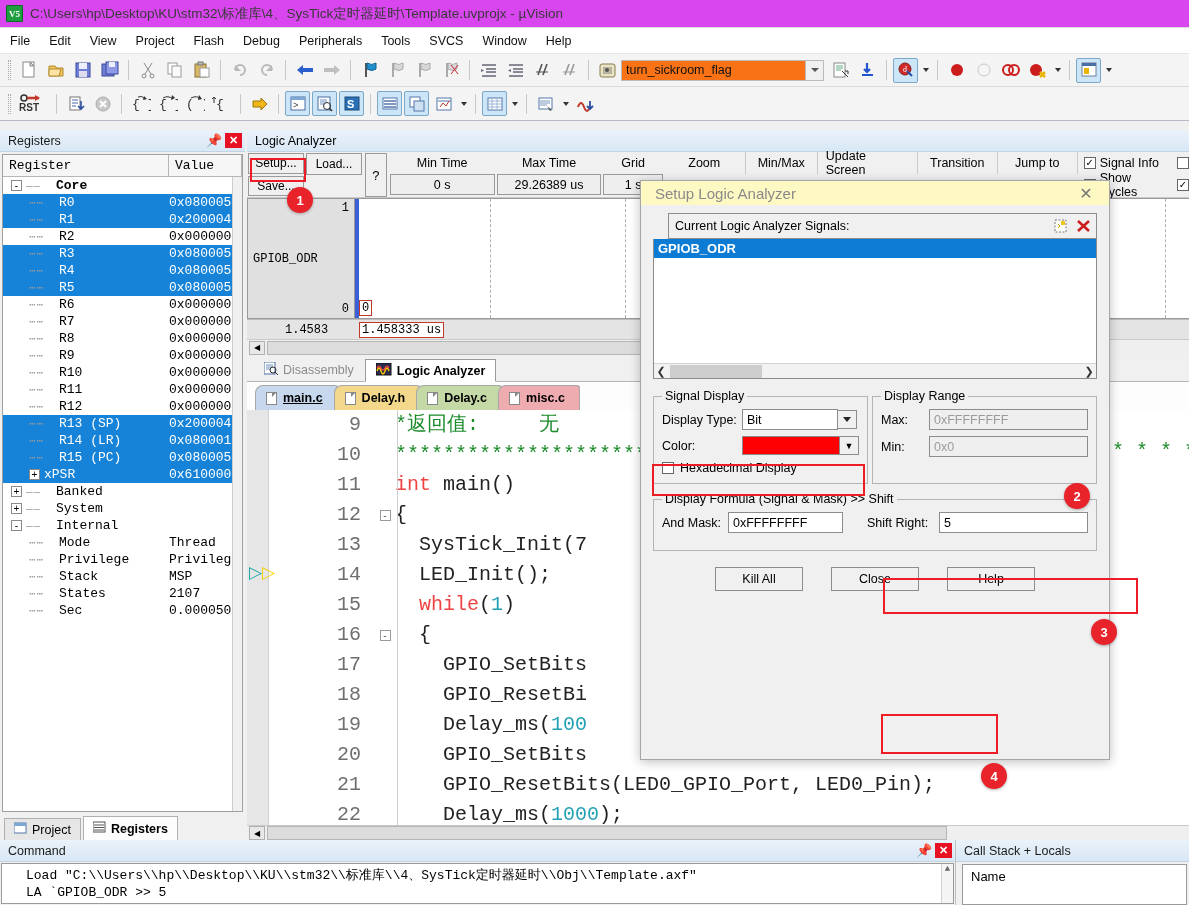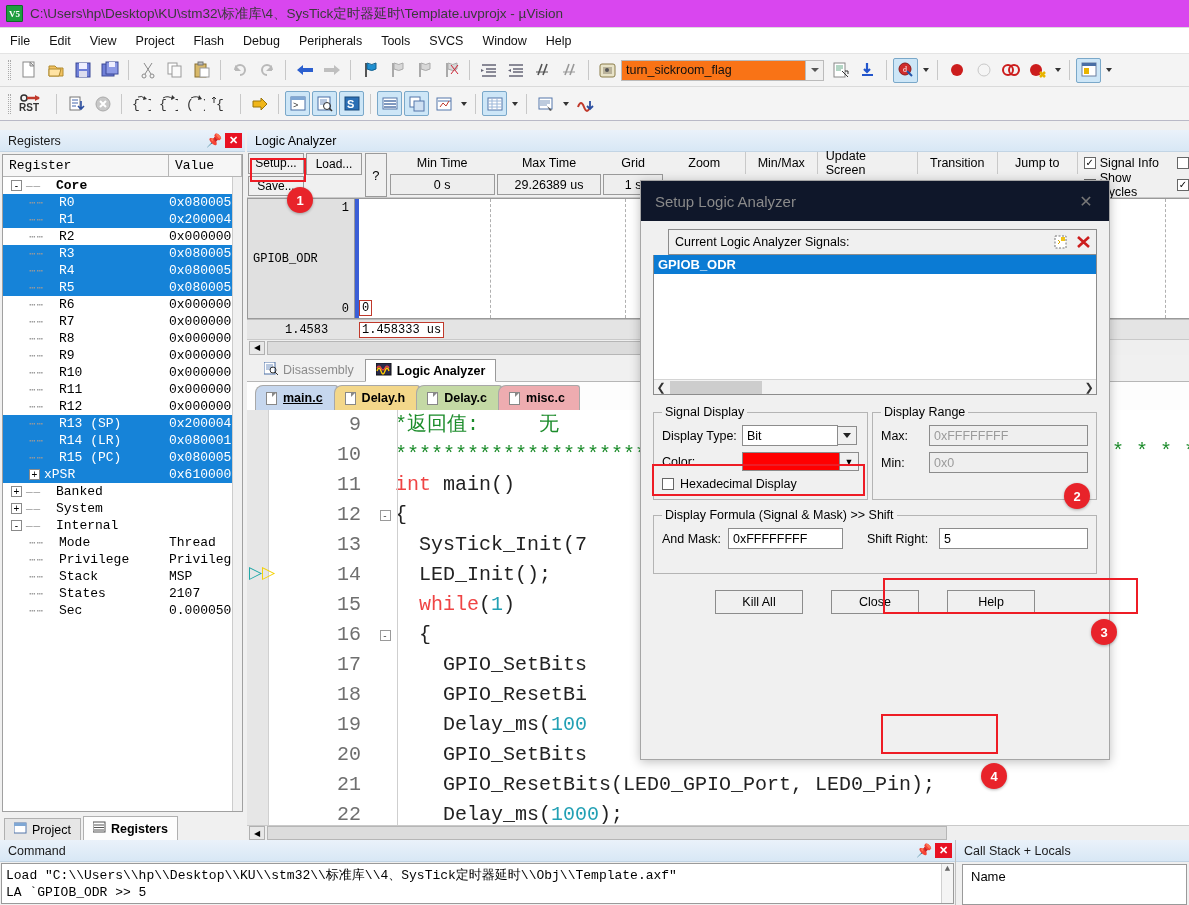--- a/index.html
+++ b/index.html
@@ -142,31 +142,31 @@
   .k-cyan{color:#22a0b4;}
   .k-plain{color:#222;}
   .vbar{position:absolute;left:128px;top:0;bottom:0;width:1px;background:#cfcfcf;}
   .code-hscroll{height:15px;background:#efefef;border-top:1px solid #c9c9c9;display:flex;align-items:center;}
 
   
   .bottom{position:absolute;left:0;bottom:0;right:0;height:65px;display:flex;}
   .cmd-pane{width:955px;display:flex;flex-direction:column;background:#f0f0f0;}
   .cmd-body{flex:1;background:#fff;border:1px solid #9a9a9a;margin:1px;position:relative;overflow:hidden;
             font-family:"Liberation Mono",monospace;font-size:13px;padding:2px 4px;}
-  .cmd-line{white-space:pre;height:19px;}
+  .cmd-line{white-space:pre;height:19px;margin-left:20px;}
   .cmd-vscroll{position:absolute;right:0;top:0;bottom:0;width:12px;background:#f4f4f4;border-left:1px solid #d0d0d0;
                display:flex;align-items:flex-start;justify-content:center;font-size:9px;color:#666;}
   .cs-pane{flex:1;display:flex;flex-direction:column;background:#f0f0f0;border-left:1px solid #c0c0c0;}
   .cs-body{flex:1;background:#fff;border:1px solid #9a9a9a;margin:2px 2px 0 6px;padding:4px 0 0 8px;}
   .cs-name{font-size:13px;}
 
   
   .dlg{position:absolute;left:640px;top:180px;width:470px;height:580px;background:#f0f0f0;
        border:1px solid #a6a6a6;box-shadow:0 2px 10px rgba(0,0,0,.25);z-index:50;display:flex;flex-direction:column;}
-  .dlg-title{height:40px;background:#0f172a;display:flex;align-items:center;padding:0 8px 0 14px;justify-content:center;}
+  .dlg-title{height:24px;background:#fef9c3;display:flex;align-items:center;padding:0 8px 0 14px;justify-content:center;}
   .dlg-title .t{flex:1;font-size:15px;color:#8a8a8a;}
   .dlg-x{width:30px;height:26px;display:flex;align-items:center;justify-content:center;font-size:16px;color:#777;}
   .dlg-body{flex:1;padding:8px 12px 10px 12px;display:flex;flex-direction:column;}
   .sig-hdrbar{height:26px;background:#f0f0f0;border:1px solid #8c8c8c;display:flex;align-items:center;padding:0 2px 0 6px;font-size:12.5px;margin-left:15px;}
   .sig-hdrbar .t{flex:1;}
   .mini-btn{width:22px;height:21px;display:flex;align-items:center;justify-content:center;}
   .sig-list{height:140px;background:#fff;border:1px solid #8c8c8c;border-top:none;position:relative;}
   .sig-item{height:19px;background:#0b7bd4;color:#fff;font-weight:bold;font-size:13px;display:flex;align-items:center;padding-left:4px;}
   .sig-hs{position:absolute;left:0;right:0;bottom:0;height:15px;background:#f2f2f2;border-top:1px solid #d4d4d4;display:flex;align-items:center;}
   .sig-hs .a{width:14px;text-align:center;font-size:11px;color:#333;}
@@ -1040,21 +1040,21 @@
         <div class="row" style="margin-bottom:0">
           <span class="lbl" style="width:48px">Min:</span>
           <span class="inp dis" style="flex:1">0x0</span>
         </div>
         <div style="height:16px"></div>
       </fieldset>
     </div>
 
     <fieldset style="margin-top:8px">
       <legend>Display Formula (Signal &amp; Mask) &gt;&gt; Shift</legend>
-      <div class="row" style="margin-bottom:16px">
+      <div class="row" style="margin-bottom:9px">
         <span class="lbl" style="width:66px">And Mask:</span>
         <span class="inp" style="width:115px">0xFFFFFFFF</span>
         <span style="width:24px"></span>
         <span class="lbl" style="width:72px">Shift Right:</span>
         <span class="inp" style="flex:1">5</span>
       </div>
     </fieldset>
 
 
     <div class="row" style="margin-top:16px;justify-content:center;gap:28px">

